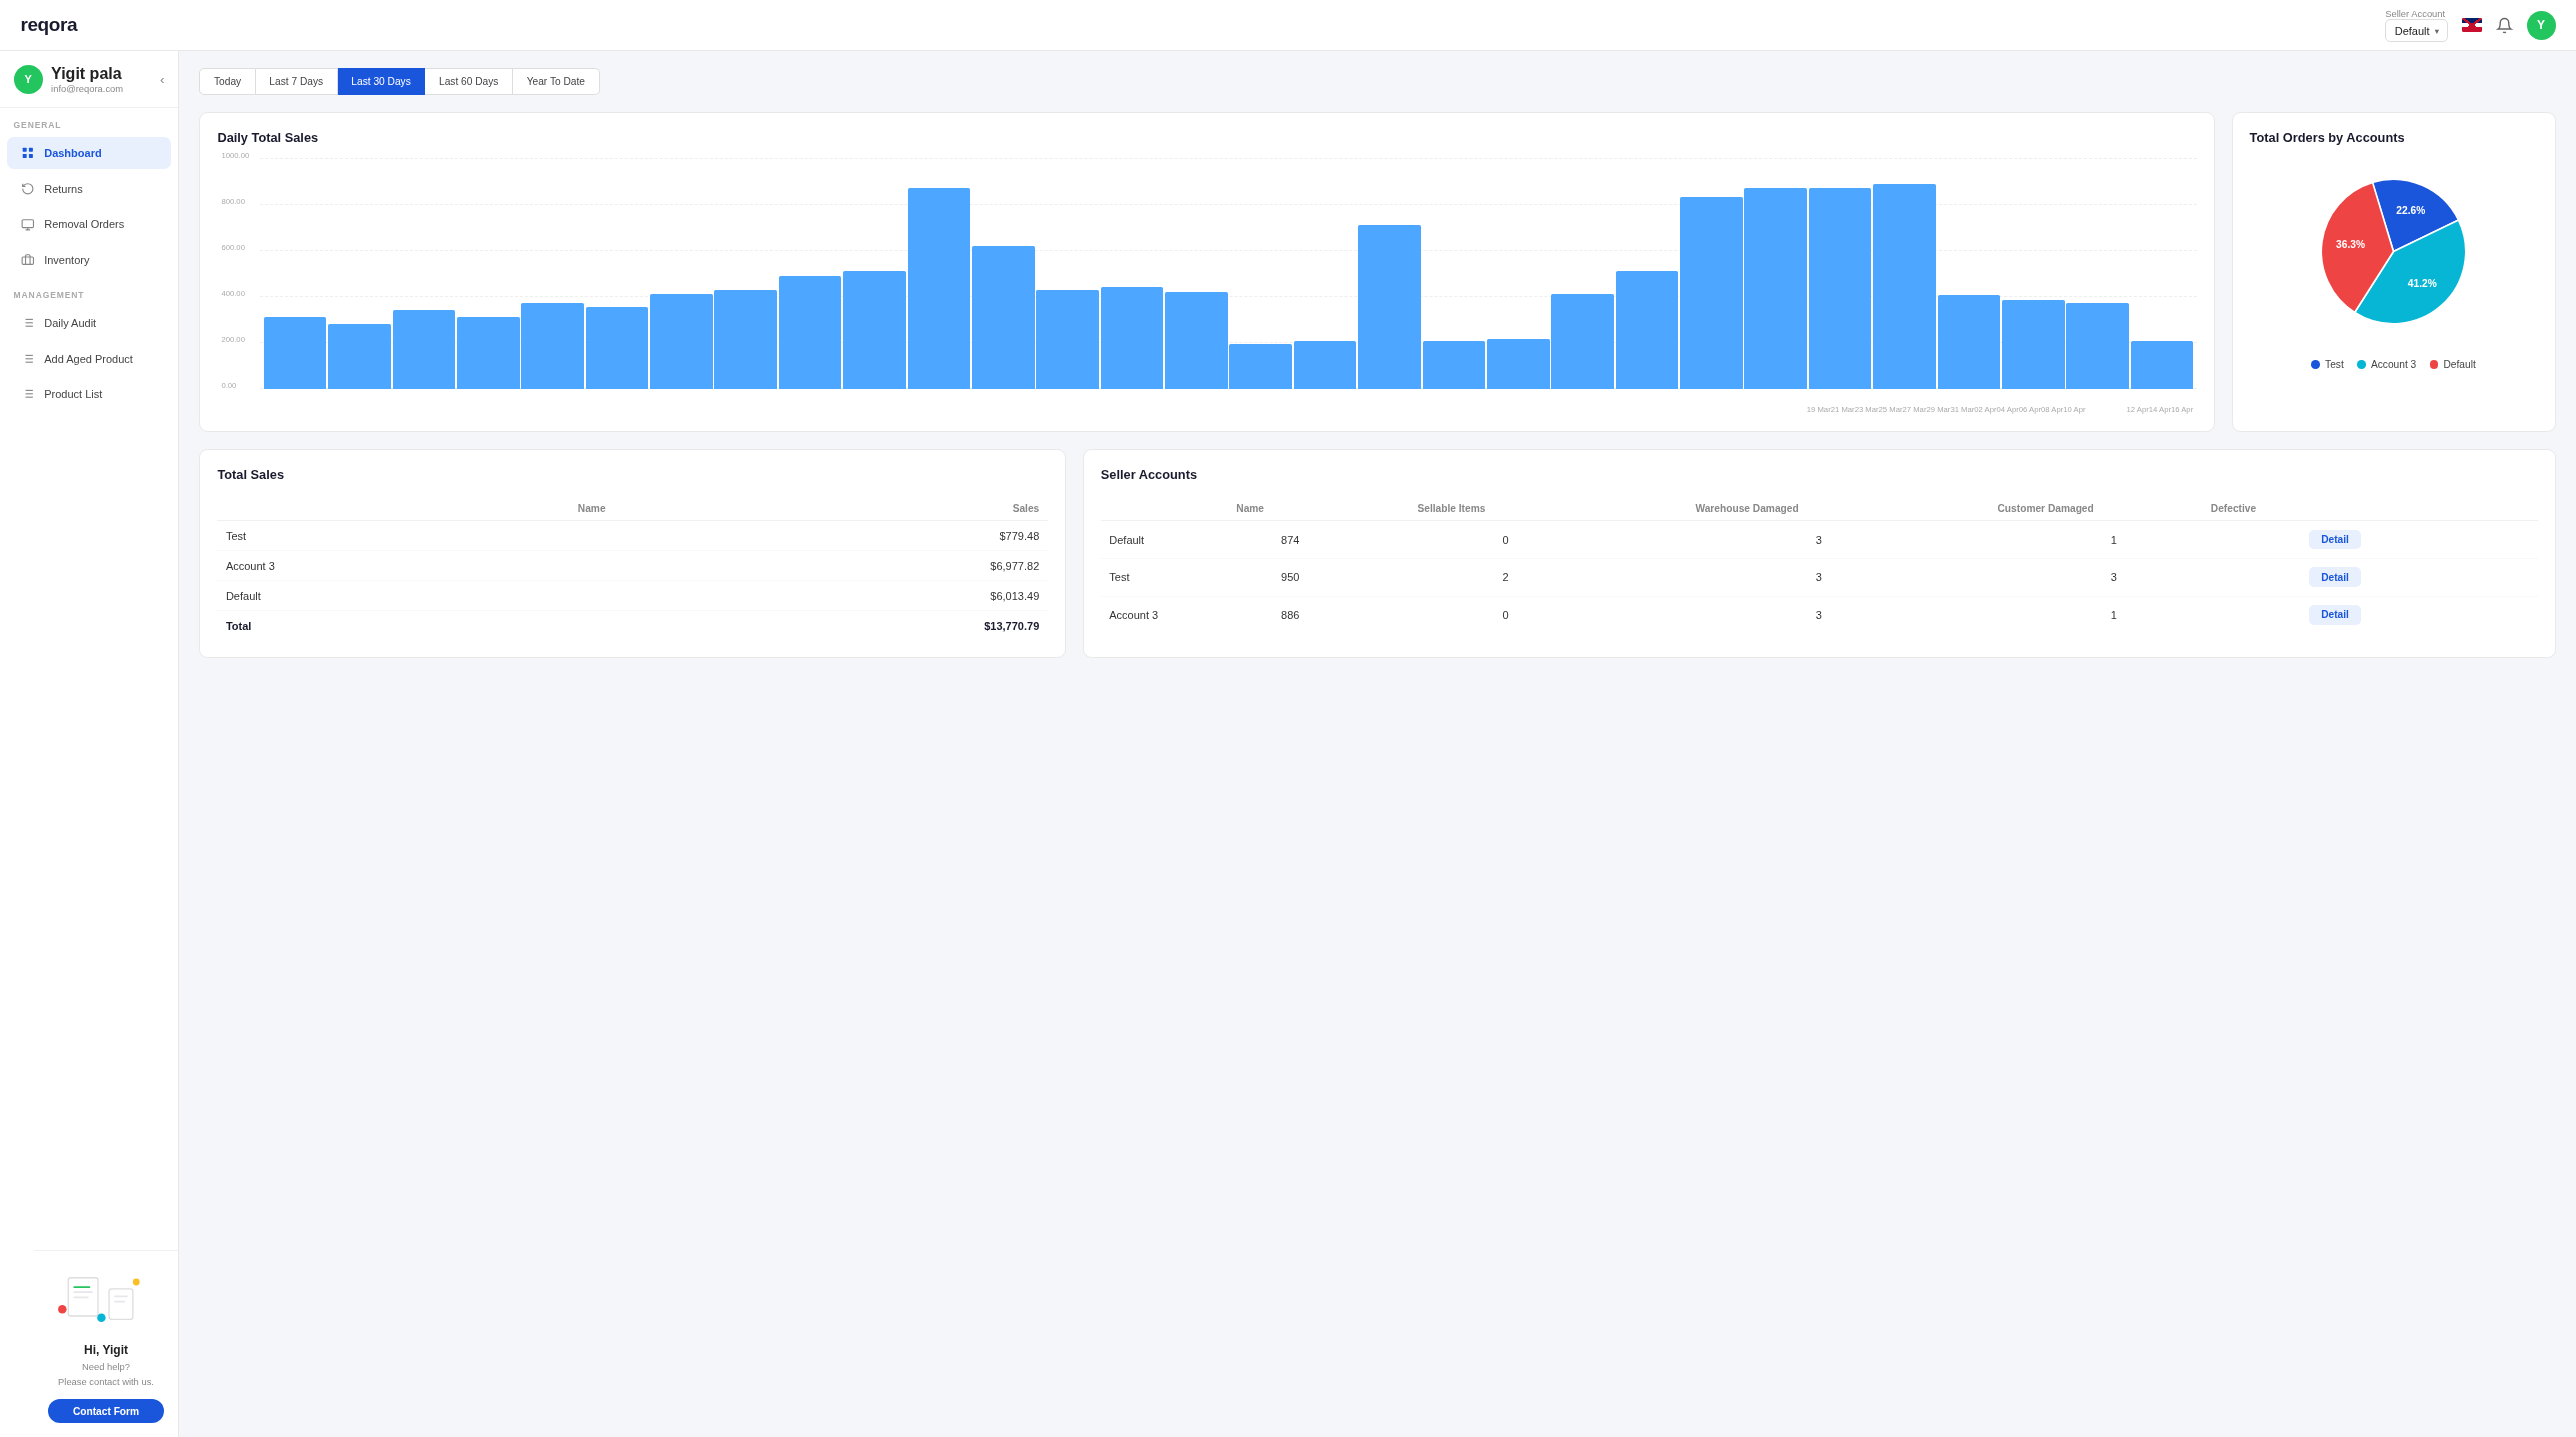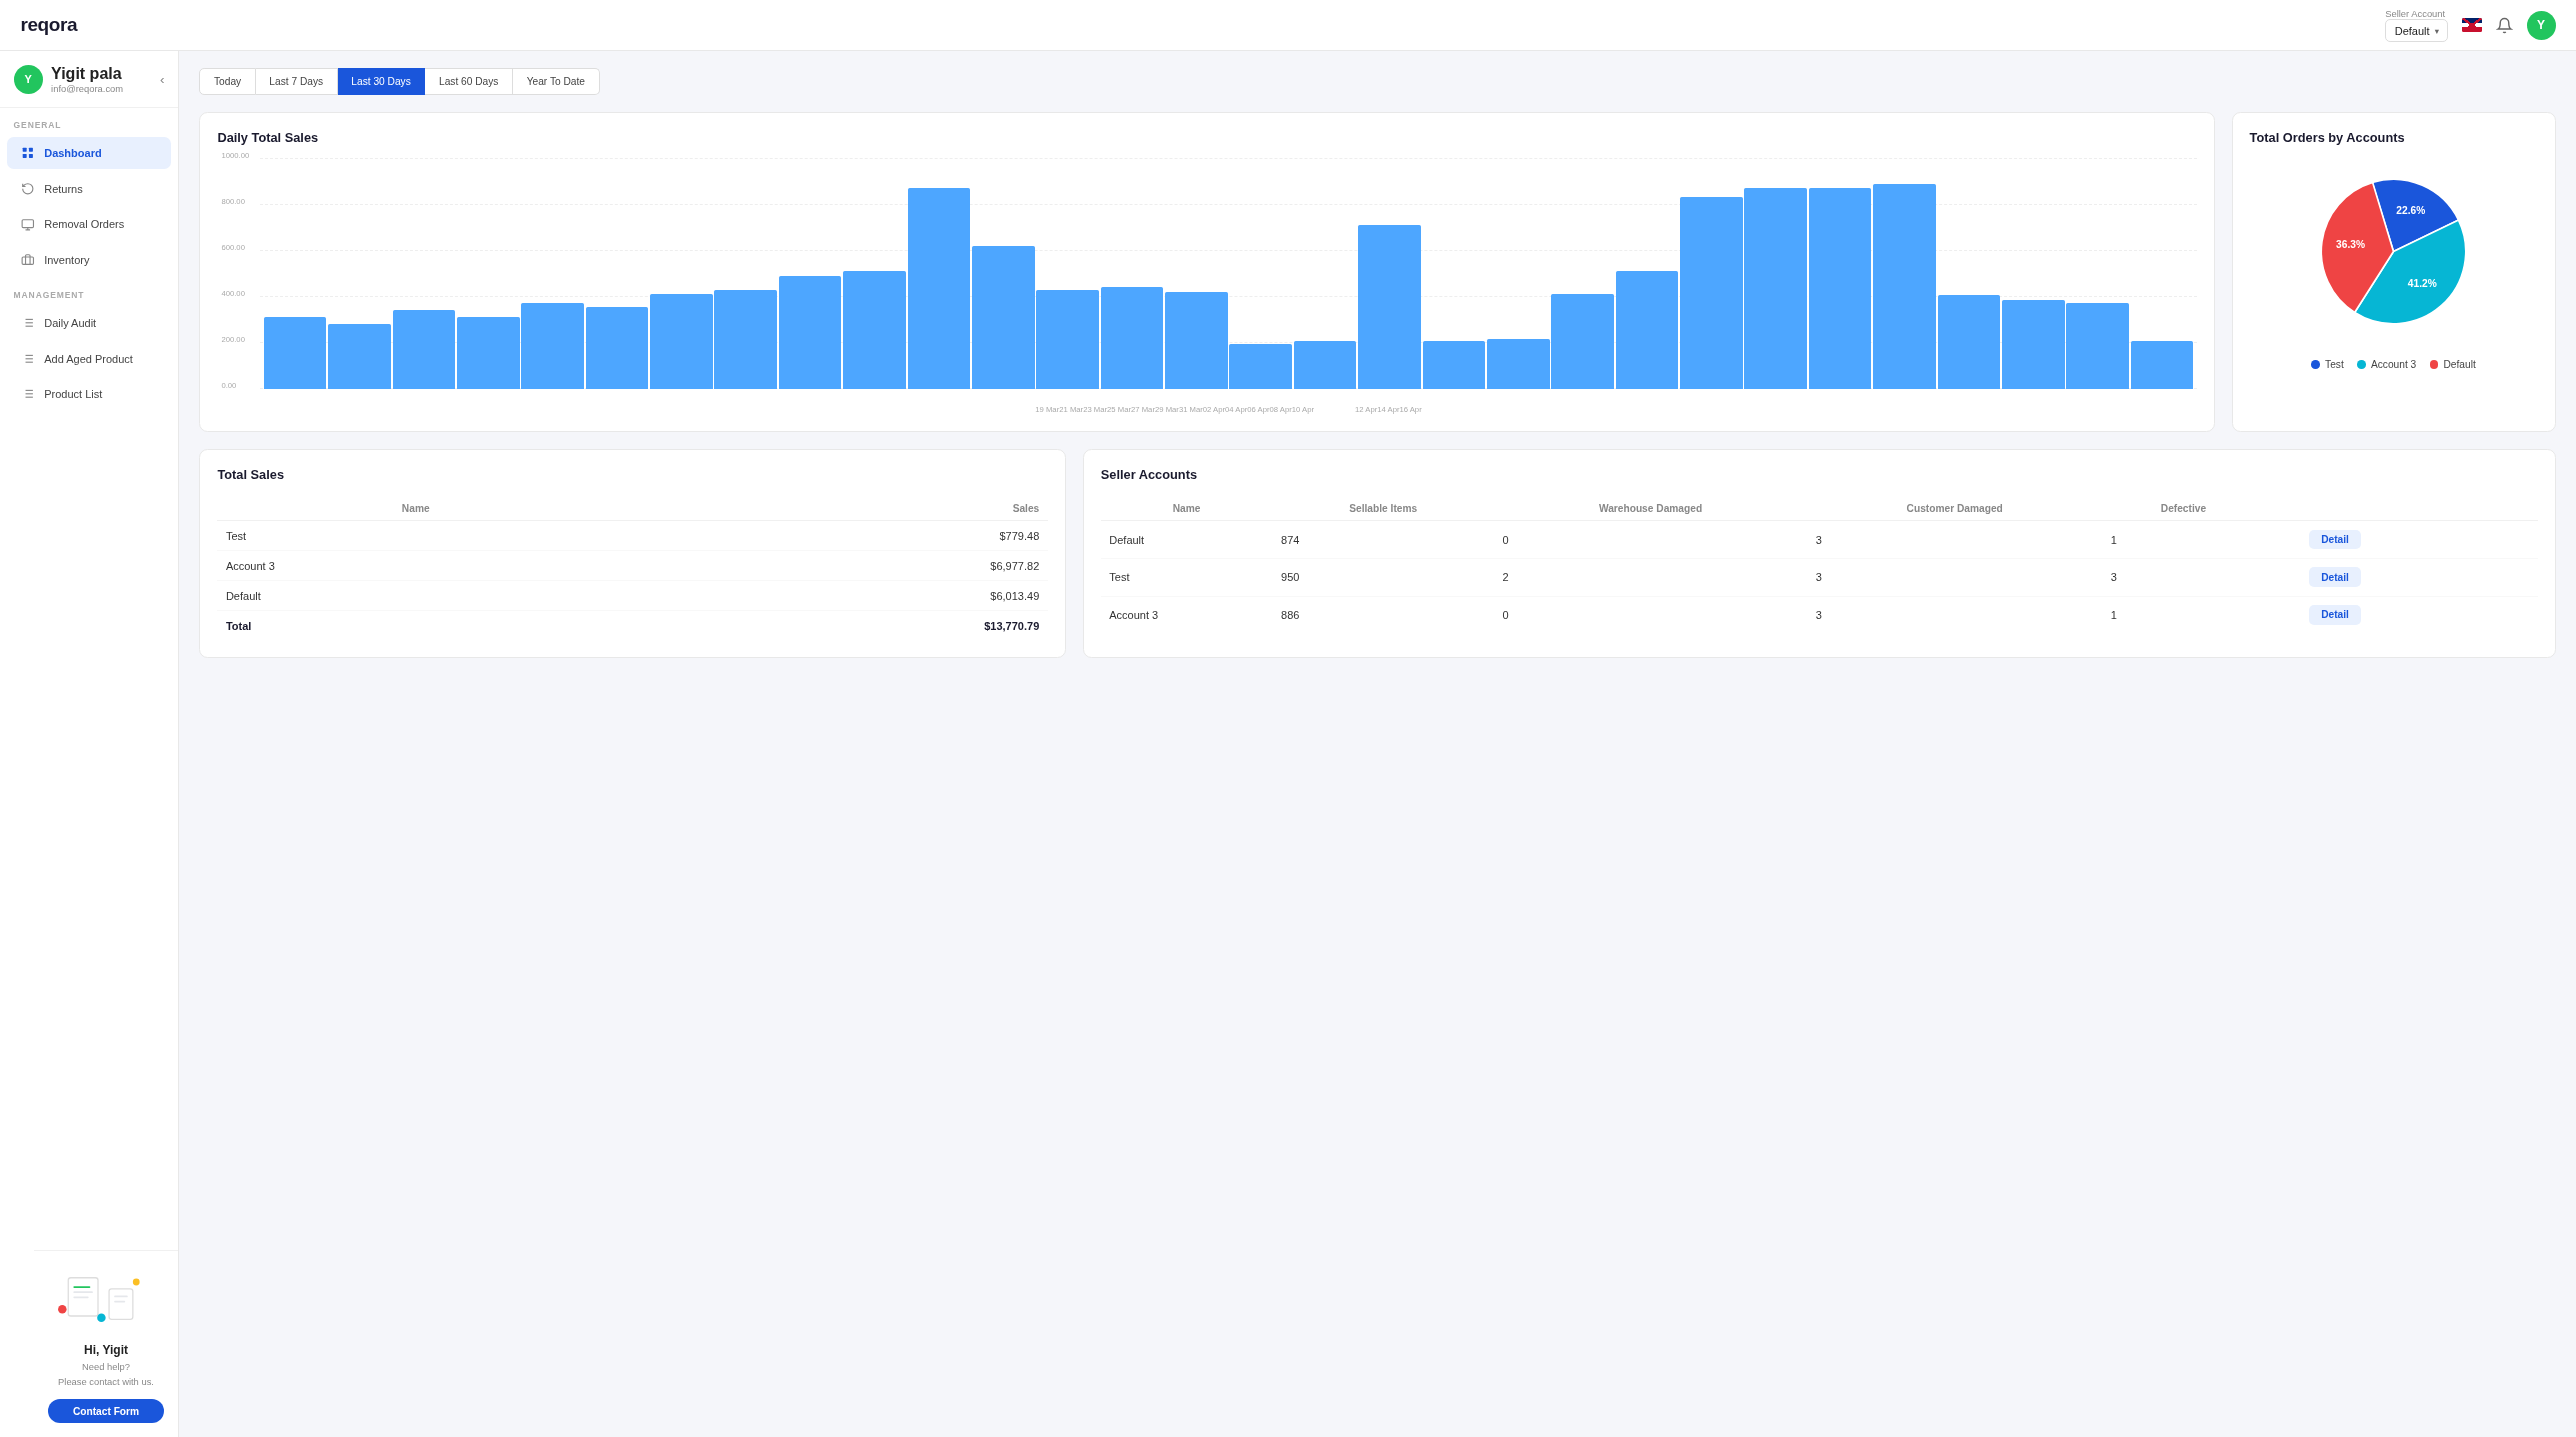--- a/index.html
+++ b/index.html
@@ -66,21 +66,21 @@
     .pie-svg { width: 187px; height: 187px; }
     .pie-legend { display: flex; gap: 13.6px; margin-top: 13.6px; flex-wrap: wrap; justify-content: center; }
     .legend-item { display: flex; align-items: center; gap: 5.1px; font-size: 10.2px; color: #444; }
     .legend-dot { width: 8.5px; height: 8.5px; border-radius: 50%; }
 
     
     .tables-row { display: grid; grid-template-columns: 1fr 1.7fr; gap: 17px; }
     .table-card { background: #fff; border-radius: 8.5px; padding: 17px; border: 0.9px solid #e8e8e8; }
     .table-title { font-size: 12.8px; font-weight: 700; color: #1a1a2e; margin-bottom: 13.6px; }
     table { width: 100%; border-collapse: collapse; }
-    th { font-size: 10.2px; color: #888; font-weight: 600; text-align: center; padding: 6.8px 8.5px; border-bottom: 0.9px solid #f0f0f0; }
+    th { font-size: 10.2px; color: #888; font-weight: 600; text-align: right; padding: 6.8px 8.5px; border-bottom: 0.9px solid #f0f0f0; }
     td { font-size: 11px; color: #333; padding: 8.5px 8.5px; border-bottom: 0.9px solid #f8f8f8; }
     tr:last-child td { border-bottom: none; }
     .td-right { text-align: right; }
     .th-right { text-align: right; }
     .detail-btn { background: #e8f0fe; color: #1a56db; border: none; border-radius: 5.1px; padding: 4.3px 12px; font-size: 10.2px; font-weight: 600; cursor: pointer; margin-left: 36px; }
     .total-row td { font-weight: 700; color: #1a1a2e; border-top: 0.9px solid #e8e8e8; }
   </style>
 </head>
 <body>
 
@@ -290,21 +290,21 @@
                 <div style="background: rgb(77, 166, 255); border-radius: 1.7px 1.7px 0px 0px; flex: 1 1 0%; height: 51%; min-width: 4.3px; cursor: pointer;"></div>
                 <div style="background: rgb(77, 166, 255); border-radius: 1.7px 1.7px 0px 0px; flex: 1 1 0%; height: 83%; min-width: 4.3px; cursor: pointer;"></div>
                 <div style="background: rgb(77, 166, 255); border-radius: 1.7px 1.7px 0px 0px; flex: 1 1 0%; height: 87%; min-width: 4.3px; cursor: pointer;"></div>
                 <div style="background: rgb(77, 166, 255); border-radius: 1.7px 1.7px 0px 0px; flex: 1 1 0%; height: 87%; min-width: 4.3px; cursor: pointer;"></div>
                 <div style="background: rgb(77, 166, 255); border-radius: 1.7px 1.7px 0px 0px; flex: 1 1 0%; height: 89%; min-width: 4.3px; cursor: pointer;"></div>
                 <div style="background: rgb(77, 166, 255); border-radius: 1.7px 1.7px 0px 0px; flex: 1 1 0%; height: 40.5%; min-width: 4.3px; cursor: pointer;"></div>
                 <div style="background: rgb(77, 166, 255); border-radius: 1.7px 1.7px 0px 0px; flex: 1 1 0%; height: 38.5%; min-width: 4.3px; cursor: pointer;"></div>
                 <div style="background: rgb(77, 166, 255); border-radius: 1.7px 1.7px 0px 0px; flex: 1 1 0%; height: 37%; min-width: 4.3px; cursor: pointer;"></div>
                 <div style="background: rgb(77, 166, 255); border-radius: 1.7px 1.7px 0px 0px; flex: 1 1 0%; height: 20.5%; min-width: 4.3px; cursor: pointer;"></div>
               </div>
-              <div style="position: absolute; left: 43px; right: 0px; bottom: 0px; display: flex; justify-content: center; padding: 0px 3.4px;">
+              <div style="position: absolute; left: 43px; right: 0px; bottom: 0px; display: flex; justify-content: flex-end; padding: 0px 3.4px;">
                 <span style="font-size: 7.7px; color: rgb(170, 170, 170);">19 Mar</span>
                 <span style="font-size: 7.7px; color: rgb(170, 170, 170);">21 Mar</span>
                 <span style="font-size: 7.7px; color: rgb(170, 170, 170);">23 Mar</span>
                 <span style="font-size: 7.7px; color: rgb(170, 170, 170);">25 Mar</span>
                 <span style="font-size: 7.7px; color: rgb(170, 170, 170);">27 Mar</span>
                 <span style="font-size: 7.7px; color: rgb(170, 170, 170);">29 Mar</span>
                 <span style="font-size: 7.7px; color: rgb(170, 170, 170);">31 Mar</span>
                 <span style="font-size: 7.7px; color: rgb(170, 170, 170);">02 Apr</span>
                 <span style="font-size: 7.7px; color: rgb(170, 170, 170);">04 Apr</span>
                 <span style="font-size: 7.7px; color: rgb(170, 170, 170);">06 Apr</span>

